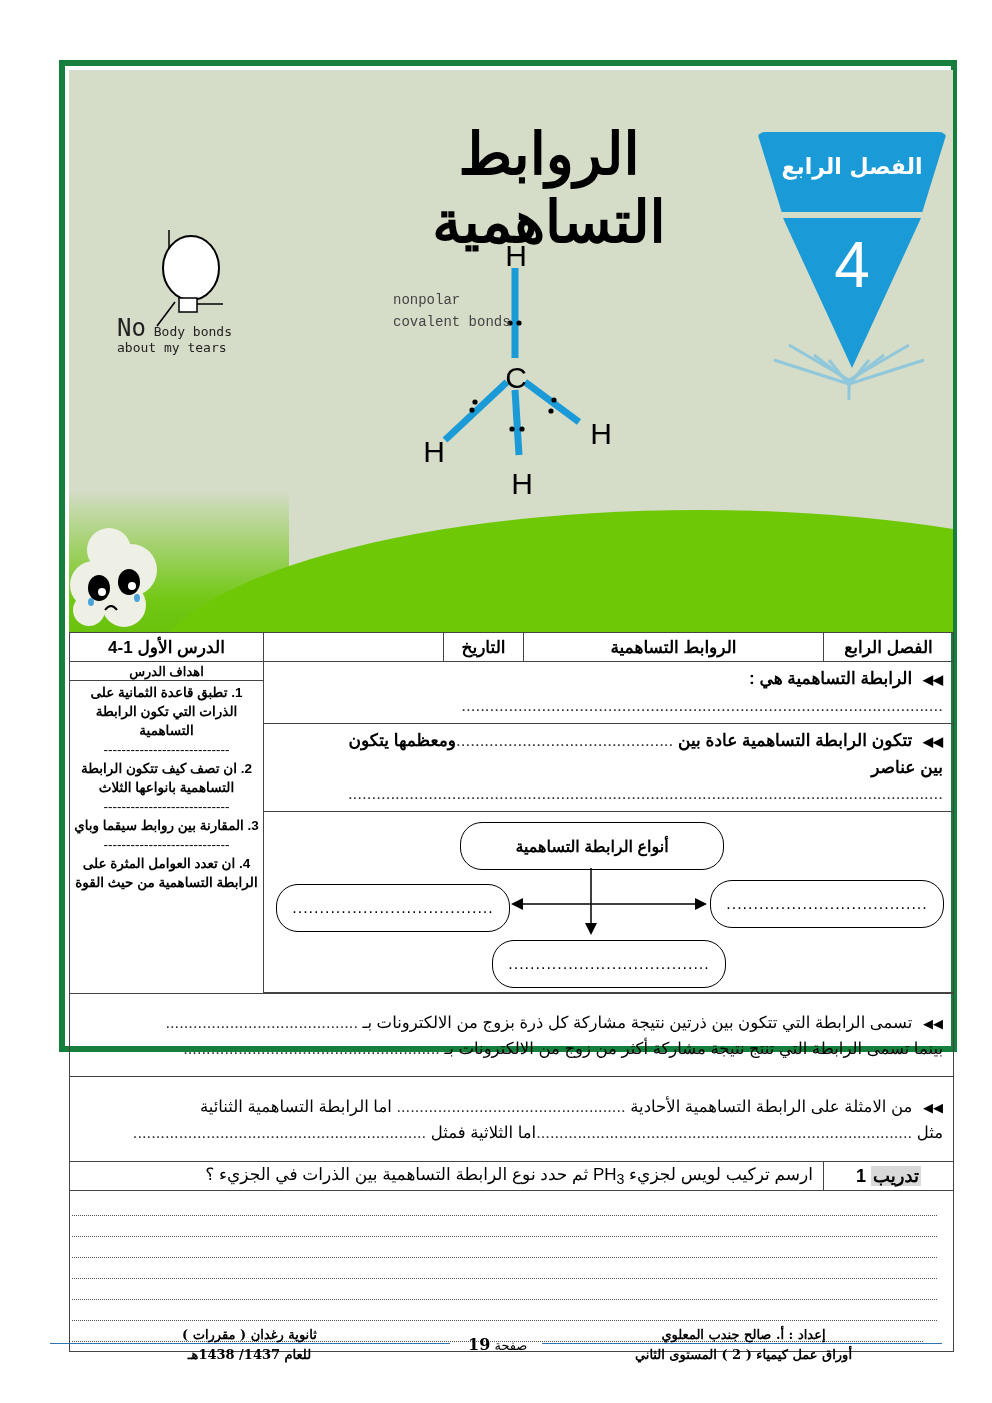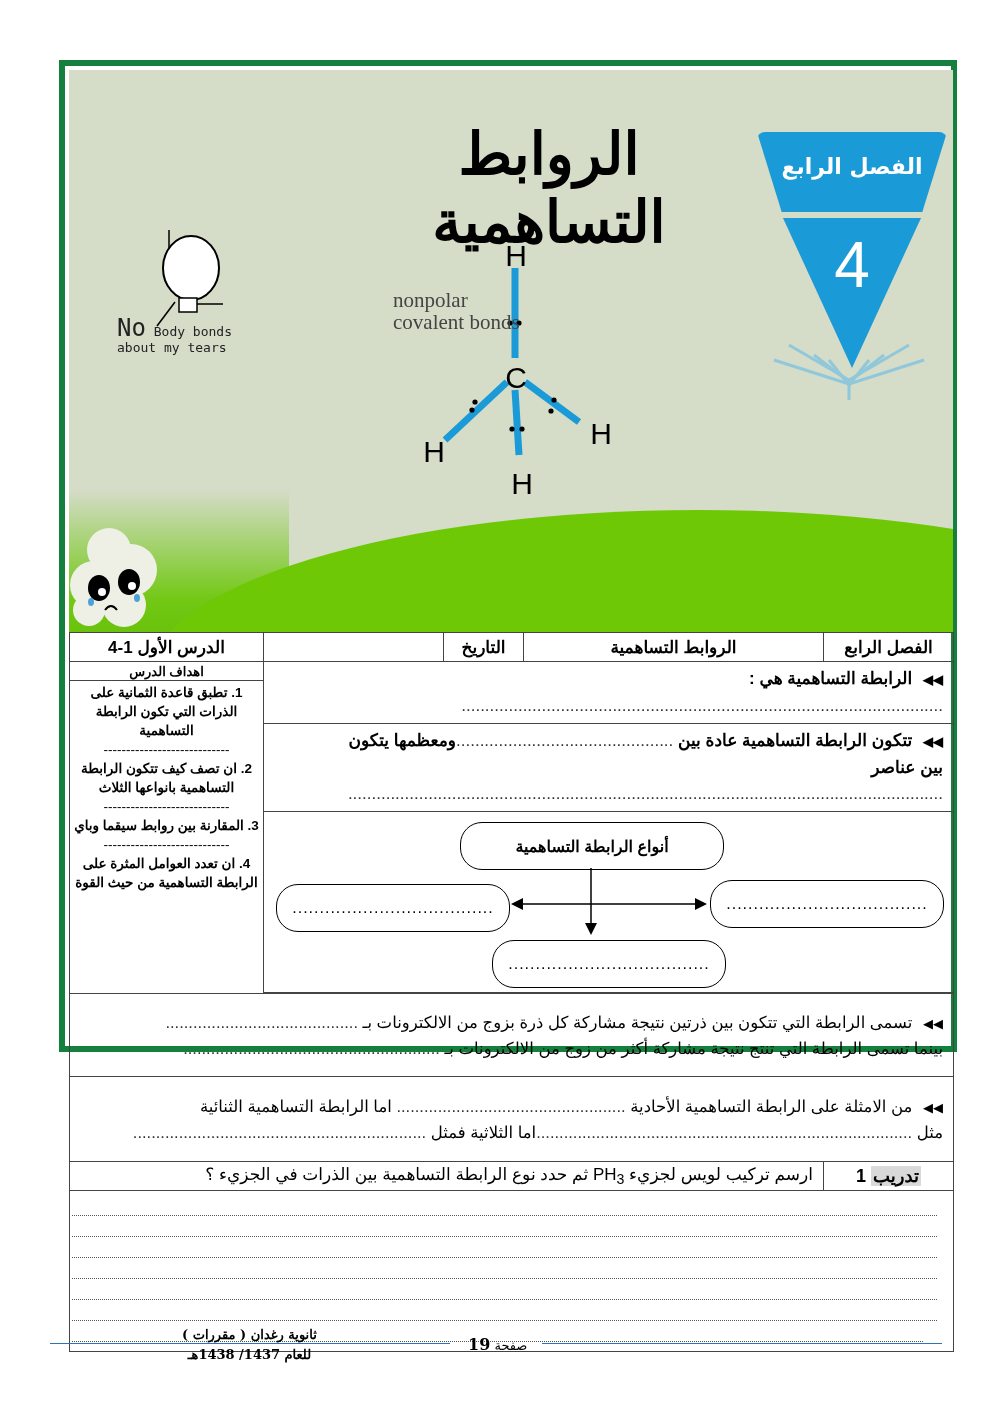--- a/index.html
+++ b/index.html
@@ -12,21 +12,21 @@
   .hill-left { position:absolute; left:-40px; top:420px; width:260px; height:200px; background:linear-gradient(180deg, rgba(110,200,6,0) 0%, #72c814 55%, #5cb800 100%); }
   .title-ar { position:absolute; left:300px; top:50px; width:360px; text-align:center; font-family:"DejaVu Serif", serif; font-weight:bold; font-size:58px; letter-spacing:2px; direction:rtl; color:#000; }
   .tri-wrap { position:absolute; left:688px; top:62px; width:190px; height:240px; }
   .tri-top { position:absolute; left:0; top:0; width:190px; height:80px; background:#1a9ad6; clip-path:polygon(0 0,100% 0,87% 100%,13% 100%); border-radius:8px; }
   .tri-bottom { position:absolute; left:26px; top:86px; width:138px; height:150px; background:#1a9ad6; clip-path:polygon(0 0,100% 0,50% 100%); }
   .tri-label { position:absolute; left:0; top:22px; width:190px; text-align:center; color:#fff; font-weight:bold; font-size:22px; direction:rtl; }
   .tri-num { position:absolute; left:0; top:96px; width:190px; text-align:center; color:#fff; font-size:64px; font-family:"Liberation Sans", sans-serif; }
   .splash { position:absolute; left:690px; top:270px; width:180px; height:60px; }
 
   .molecule { position:absolute; left:310px; top:160px; width:260px; height:280px; }
-  .mol-caption { position:absolute; left:324px; top:219px; font-family:Liberation Serif, serif; font-size:21px; color:#444; line-height:22px; }
+  .mol-caption { position:absolute; left:324px; top:219px; font-family:Liberation Mono, monospace; font-size:14px; color:#444; line-height:22px; }
 
   .nobody { position:absolute; left:50px; top:160px; width:140px; height:140px; }
   .nobody-text { position:absolute; left:48px; top:250px; font-family:"DejaVu Sans Mono", monospace; font-size:13px; line-height:16px; color:#222; }
   .nobody-text b { font-size:24px; font-weight:normal; }
 
   .cloud { position:absolute; left:0; top:440px; width:110px; height:120px; }
 
   
   table.ws { position:absolute; left:4px; top:566px; width:884px; border-collapse:collapse; direction:rtl; table-layout:fixed; }
   table.ws td { border:1.5px solid #444; padding:0; vertical-align:middle; font-family:"Liberation Sans", sans-serif; }
@@ -272,20 +272,24 @@
             </div>
       </td>
     </tr>
   </tbody>
     </table>
 </div>
 
 <div class="footer">
   <div class="hr" style="right:0; width:400px;"></div>
   <div class="hr" style="left:0; width:400px;"></div>
+  <div class="right">
+    <div>إعداد : أ. صالح جندب المعلوي</div>
+    <div>أوراق عمل كيمياء ( 2 ) المستوى الثاني</div>
+  </div>
   <div class="page">
     <span>صفحة</span> <b>19</b>
   </div>
   <div class="left">
     <div>ثانوية رغدان ( مقررات )</div>
     <div>للعام 1437/ 1438هـ</div>
   </div>
 </div>
 
 </body></html>

